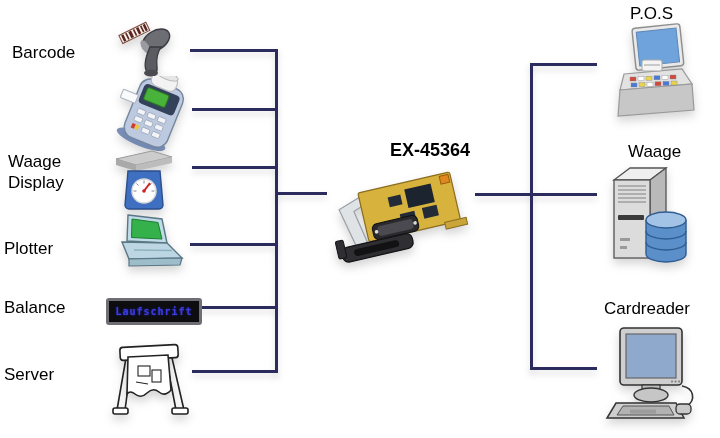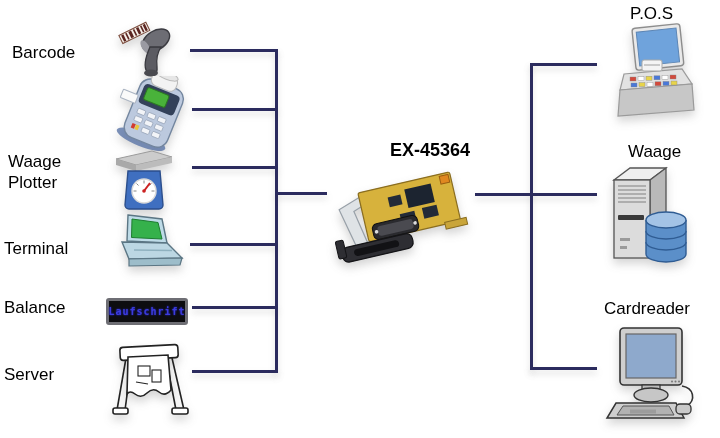--- a/index.html
+++ b/index.html
@@ -13,40 +13,40 @@
   }
   .title{
     position:absolute;left:340px;top:140px;width:130px;text-align:right;
     font-size:18px;font-weight:bold;color:#000;text-shadow:0 0 6px #fff;
   }
   .line{position:absolute;background:var(--line,#2b2b5e);filter:drop-shadow(0 4px 3px rgba(70,70,70,.18));}
   .line.h{height:3px;}
   .line.v{width:3px;}
   .icon{position:absolute;filter:drop-shadow(0 5px 5px rgba(60,60,60,.22));}
   .led{
-    position:absolute;left:106px;top:298px;width:82px;height:27px;box-sizing:border-box;
+    position:absolute;left:106px;top:298px;width:96px;height:27px;box-sizing:border-box;
     background:#0d0d10;border:3px solid #6e6e74;border-radius:3px;
     display:flex;align-items:center;justify-content:center;
   }
   .led span{
     font-family:"DejaVu Sans Mono",monospace;font-size:10px;font-weight:bold;
     color:#3c3cdc;letter-spacing:1px;text-shadow:0 0 2px #2a2ae0;
   }
 </style>
 </head>
 <body>
 
 <div id="stage">
 
   <div class="lbl" style="left:12px;top:42px">Barcode</div>
   <div class="lbl" style="left:8px;top:151px">
     <span>Waage</span><br>
-    <span>Plotter</span>
+    <span>Display</span>
   </div>
-  <div class="lbl" style="left:4px;top:238px">Terminal</div>
+  <div class="lbl" style="left:4px;top:238px">Plotter</div>
   <div class="lbl" style="left:4px;top:297px">Balance</div>
   <div class="lbl" style="left:4px;top:364px">Server</div>
 
   <div class="lbl" style="left:630px;top:3px">P.O.S</div>
   <div class="lbl" style="left:628px;top:141px">Waage</div>
   <div class="lbl" style="left:604px;top:298px">Cardreader</div>
 
   <div class="title">EX-45364</div>
 
   <div class="line h" style="left:190px;top:49px;width:88px"></div>

